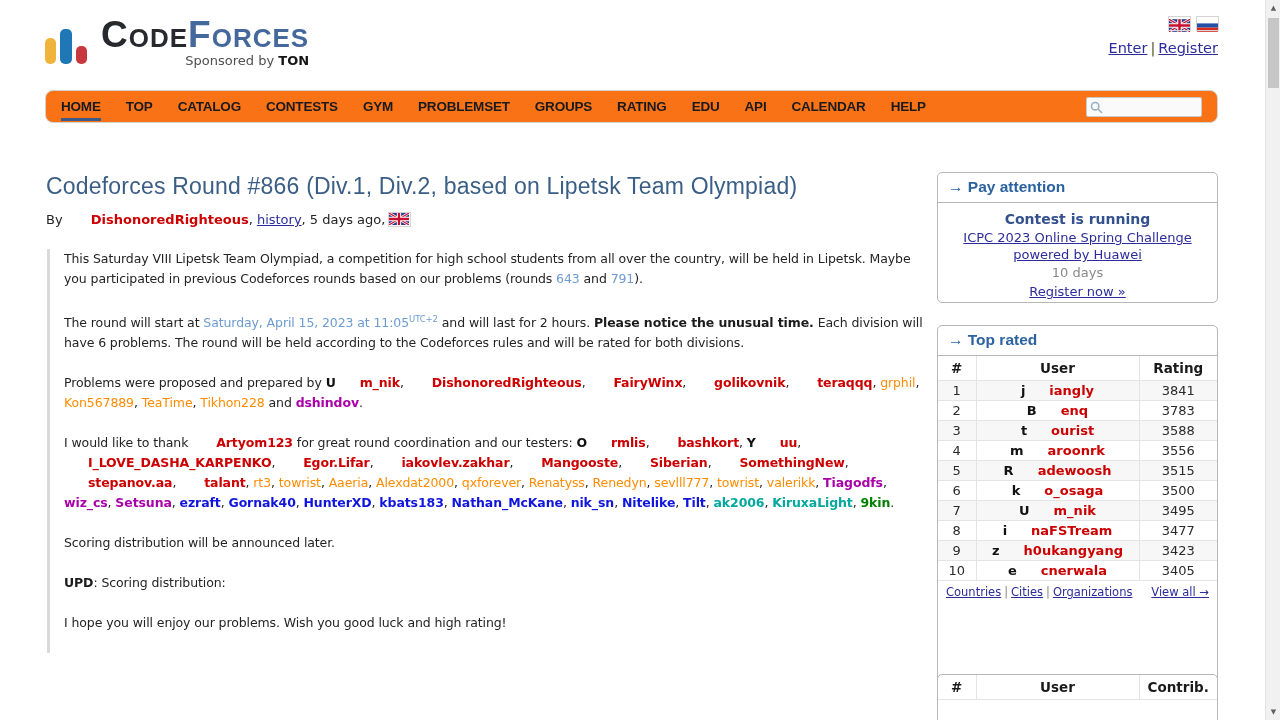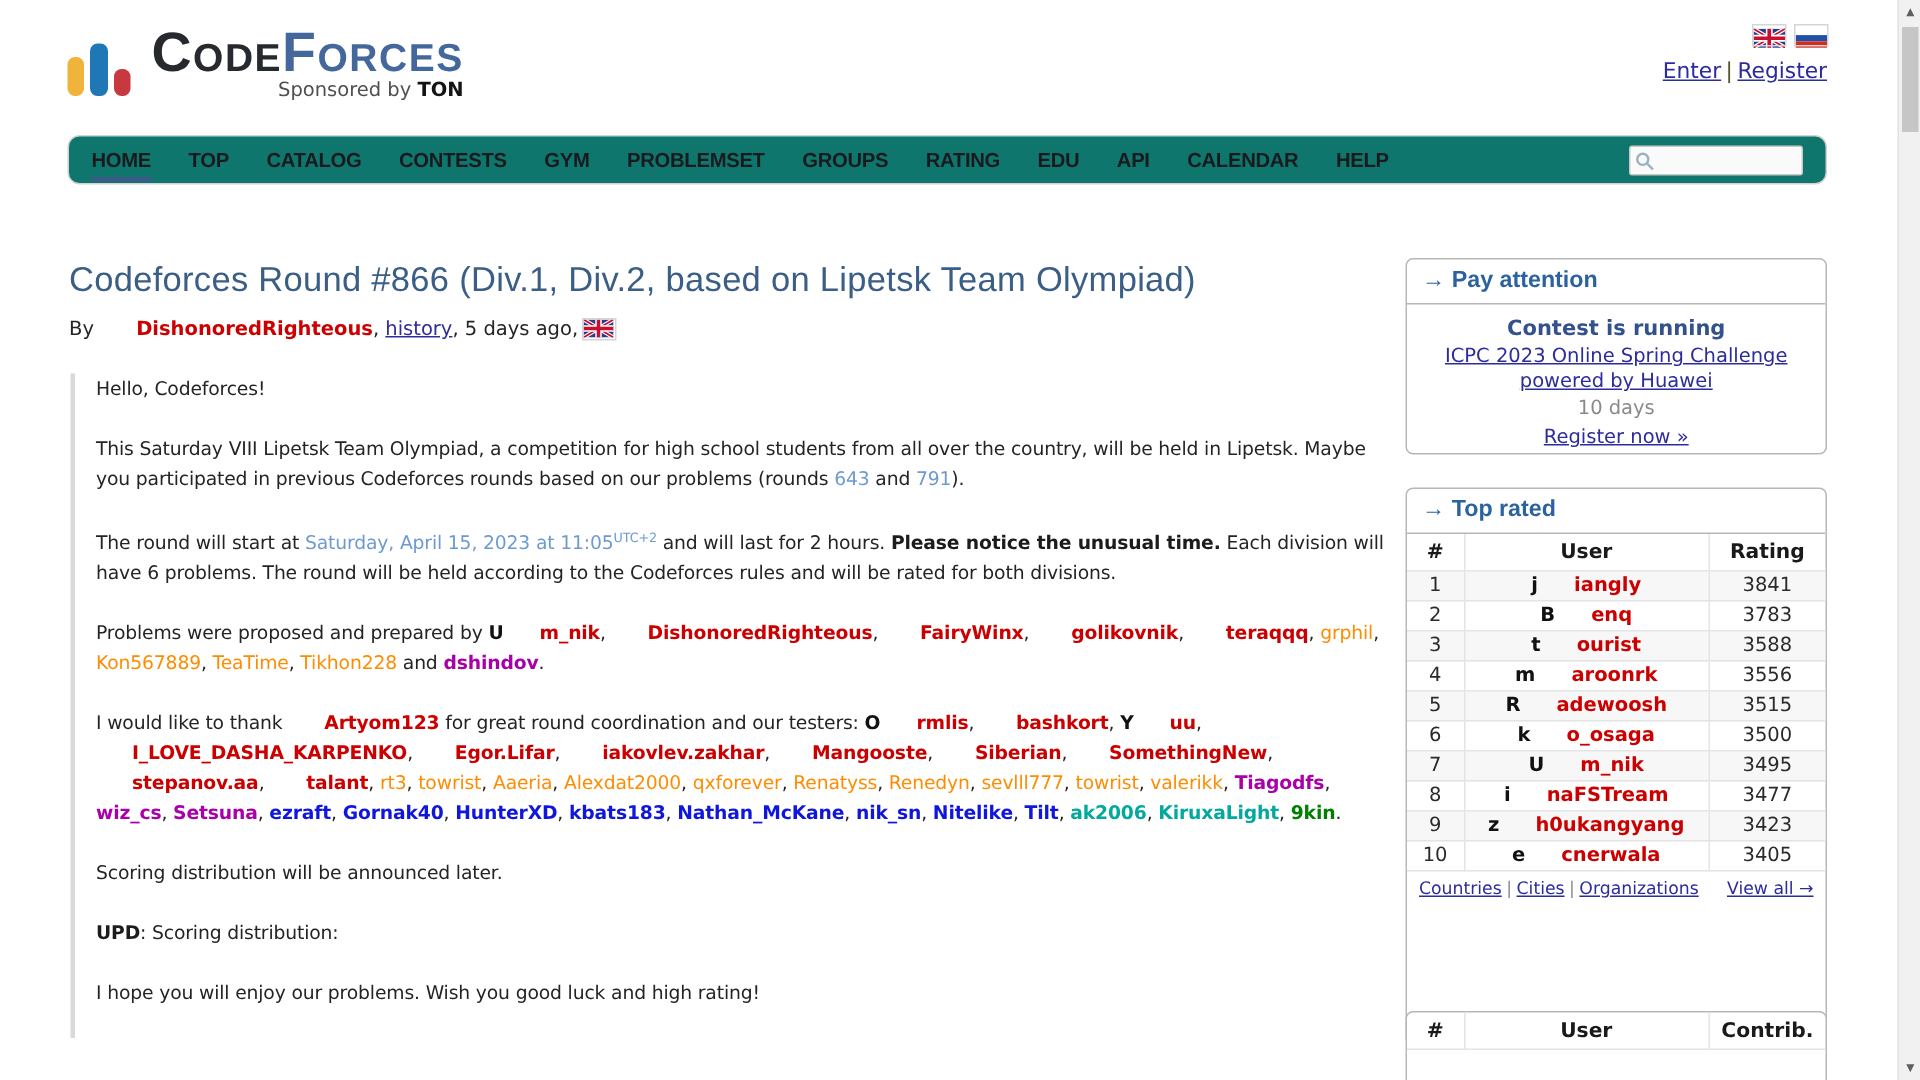--- a/index.html
+++ b/index.html
@@ -29,21 +29,21 @@
   .sponsored { font-size:13px; color:#4f4f4f; margin-top:1px; }
   .sponsored b { color:#141414; }
 
   .lang { position:absolute; top:17px; right:62px; display:flex; gap:7px; }
   .flag { width:21px; height:13px; display:inline-block; outline:1px solid #d5d5d5; }
   .auth { position:absolute; top:40px; right:62px; font-size:14.5px; }
   .auth a { color:#2c2c9c; text-decoration:underline; }
   .auth .sep { color:#55552a; margin:0 3px; }
 
   
-  .nav { position:absolute; left:45px; top:90px; width:1173px; height:33px; border:1px solid #d2d2d2; border-radius:8px; background:#0f766e; display:flex; align-items:center; padding:0 15px; }
+  .nav { position:absolute; left:45px; top:90px; width:1173px; height:33px; border:1px solid #d2d2d2; border-radius:8px; background:#f97316; display:flex; align-items:center; padding:0 15px; }
   .nav-items { display:flex; gap:25px; }
   .nav-item { font-family:"Liberation Sans",sans-serif; font-size:13.5px; font-weight:bold; color:#191a1d; letter-spacing:-0.2px; position:relative; cursor:pointer; }
   .nav-item.active::after { content:""; position:absolute; left:0; right:0; bottom:-7px; height:3px; background:#3b5a86; }
   .search { margin-left:auto; width:116px; height:20px; background:#fafafa; border:1px solid #c9c9c9; border-radius:2px; position:relative; }
   .search svg { position:absolute; left:3px; top:3px; }
   .search input { position:absolute; left:18px; top:0; width:95px; height:18px; border:none; background:transparent; outline:none; font-size:12px; }
 
   
   .blog-title { position:absolute; left:46px; top:173px; font-size:23px; color:#3a5e85; font-family:"Liberation Sans",sans-serif; font-weight:400; letter-spacing:0.2px; }
   .blog-meta { position:absolute; left:46px; top:212px; font-size:13px; color:#242424; display:flex; align-items:center; }
@@ -160,21 +160,20 @@
       <rect width="60" height="36" fill="#2a3a8c"></rect>
       <path d="M0,0 L60,36 M60,0 L0,36" stroke="#ffffff" stroke-width="8"></path>
       <path d="M0,0 L60,36 M60,0 L0,36" stroke="#c8102e" stroke-width="3.5"></path>
       <path d="M30,0 V36 M0,18 H60" stroke="#ffffff" stroke-width="13"></path>
       <path d="M30,0 V36 M0,18 H60" stroke="#c8102e" stroke-width="7"></path>
     </svg>
   </span>
 </div>
 
 <div class="blog-body" id="blog-body">
-    <p><span class="seg-p">Hello, Codeforces!</span></p>
     <p><span class="seg-p">This Saturday VIII Lipetsk Team Olympiad, a competition for high school students from all over the country, will be held in Lipetsk. Maybe you participated in previous Codeforces rounds based on our problems (rounds </span><span class="seg-a">643</span><span class="seg-p"> and </span><span class="seg-a">791</span><span class="seg-p">).</span></p>
     <p><span class="seg-p">The round will start at </span><span class="seg-a">Saturday, April 15, 2023 at 11:05</span><span class="seg-asup">UTC+2</span><span class="seg-p"> and will last for 2 hours. </span><span class="seg-b">Please notice the unusual time.</span><span class="seg-p"> Each division will have 6 problems. The round will be held according to the Codeforces rules and will be rated for both divisions.</span></p>
     <p><span class="seg-p">Problems were proposed and prepared by </span><span class="seg-k">U</span><span class="seg-r">m_nik</span><span class="seg-p">, </span><span class="seg-r">DishonoredRighteous</span><span class="seg-p">, </span><span class="seg-r">FairyWinx</span><span class="seg-p">, </span><span class="seg-r">golikovnik</span><span class="seg-p">, </span><span class="seg-r">teraqqq</span><span class="seg-p">, </span><span class="seg-o">grphil</span><span class="seg-p">, </span><span class="seg-o">Kon567889</span><span class="seg-p">, </span><span class="seg-o">TeaTime</span><span class="seg-p">, </span><span class="seg-o">Tikhon228</span><span class="seg-p"> and </span><span class="seg-v">dshindov</span><span class="seg-p">.</span></p>
     <p><span class="seg-p">I would like to thank </span><span class="seg-r">Artyom123</span><span class="seg-p"> for great round coordination and our testers: </span><span class="seg-k">O</span><span class="seg-r">rmlis</span><span class="seg-p">, </span><span class="seg-r">bashkort</span><span class="seg-p">, </span><span class="seg-k">Y</span><span class="seg-r">uu</span><span class="seg-p">, </span><span class="seg-r">I_LOVE_DASHA_KARPENKO</span><span class="seg-p">, </span><span class="seg-r">Egor.Lifar</span><span class="seg-p">, </span><span class="seg-r">iakovlev.zakhar</span><span class="seg-p">, </span><span class="seg-r">Mangooste</span><span class="seg-p">, </span><span class="seg-r">Siberian</span><span class="seg-p">, </span><span class="seg-r">SomethingNew</span><span class="seg-p">, </span><span class="seg-r">stepanov.aa</span><span class="seg-p">, </span><span class="seg-r">talant</span><span class="seg-p">, </span><span class="seg-o">rt3</span><span class="seg-p">, </span><span class="seg-o">towrist</span><span class="seg-p">, </span><span class="seg-o">Aaeria</span><span class="seg-p">, </span><span class="seg-o">Alexdat2000</span><span class="seg-p">, </span><span class="seg-o">qxforever</span><span class="seg-p">, </span><span class="seg-o">Renatyss</span><span class="seg-p">, </span><span class="seg-o">Renedyn</span><span class="seg-p">, </span><span class="seg-o">sevlll777</span><span class="seg-p">, </span><span class="seg-o">towrist</span><span class="seg-p">, </span><span class="seg-o">valerikk</span><span class="seg-p">, </span><span class="seg-v">Tiagodfs</span><span class="seg-p">, </span><span class="seg-v">wiz_cs</span><span class="seg-p">, </span><span class="seg-v">Setsuna</span><span class="seg-p">, </span><span class="seg-bl">ezraft</span><span class="seg-p">, </span><span class="seg-bl">Gornak40</span><span class="seg-p">, </span><span class="seg-bl">HunterXD</span><span class="seg-p">, </span><span class="seg-bl">kbats183</span><span class="seg-p">, </span><span class="seg-bl">Nathan_McKane</span><span class="seg-p">, </span><span class="seg-bl">nik_sn</span><span class="seg-p">, </span><span class="seg-bl">Nitelike</span><span class="seg-p">, </span><span class="seg-bl">Tilt</span><span class="seg-p">, </span><span class="seg-c">ak2006</span><span class="seg-p">, </span><span class="seg-c">KiruxaLight</span><span class="seg-p">, </span><span class="seg-g">9kin</span><span class="seg-p">.</span></p>
     <p><span class="seg-p">Scoring distribution will be announced later.</span></p>
     <p><span class="seg-b">UPD</span><span class="seg-p">: Scoring distribution:</span></p>
     <p><span class="seg-p">I hope you will enjoy our problems. Wish you good luck and high rating!</span></p>
   </div>
 
 <div class="box" id="box-pay">

